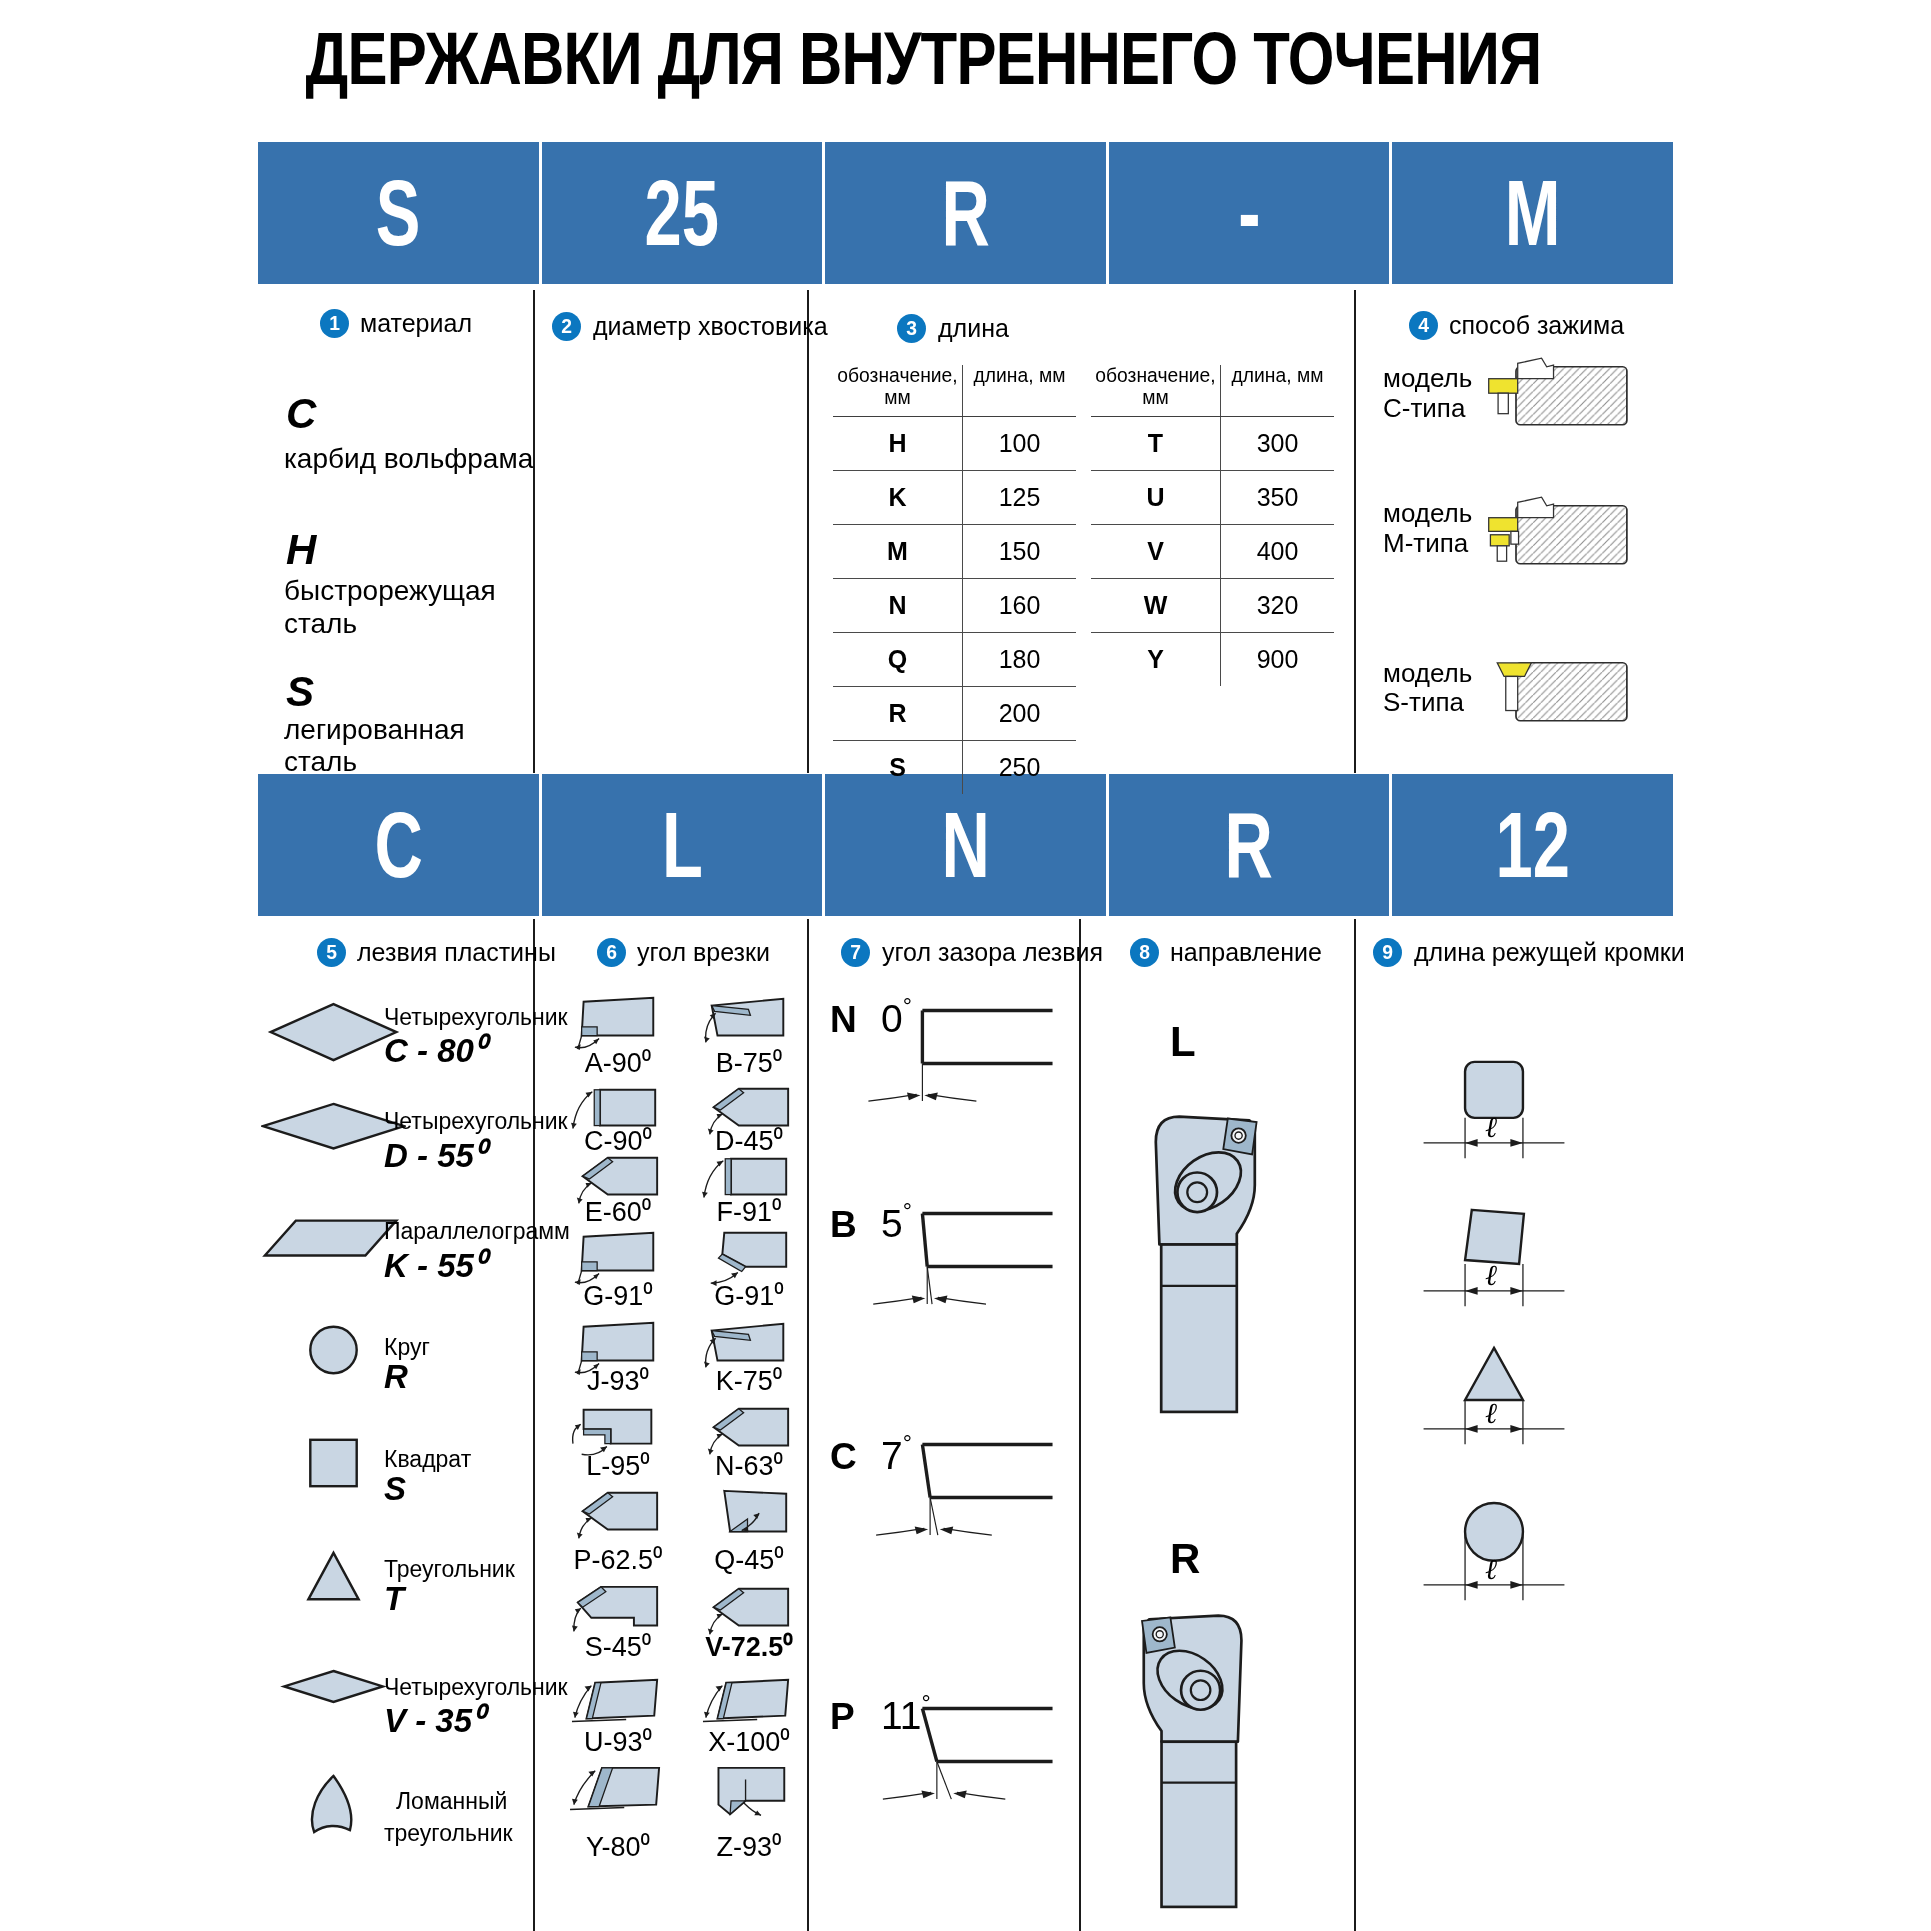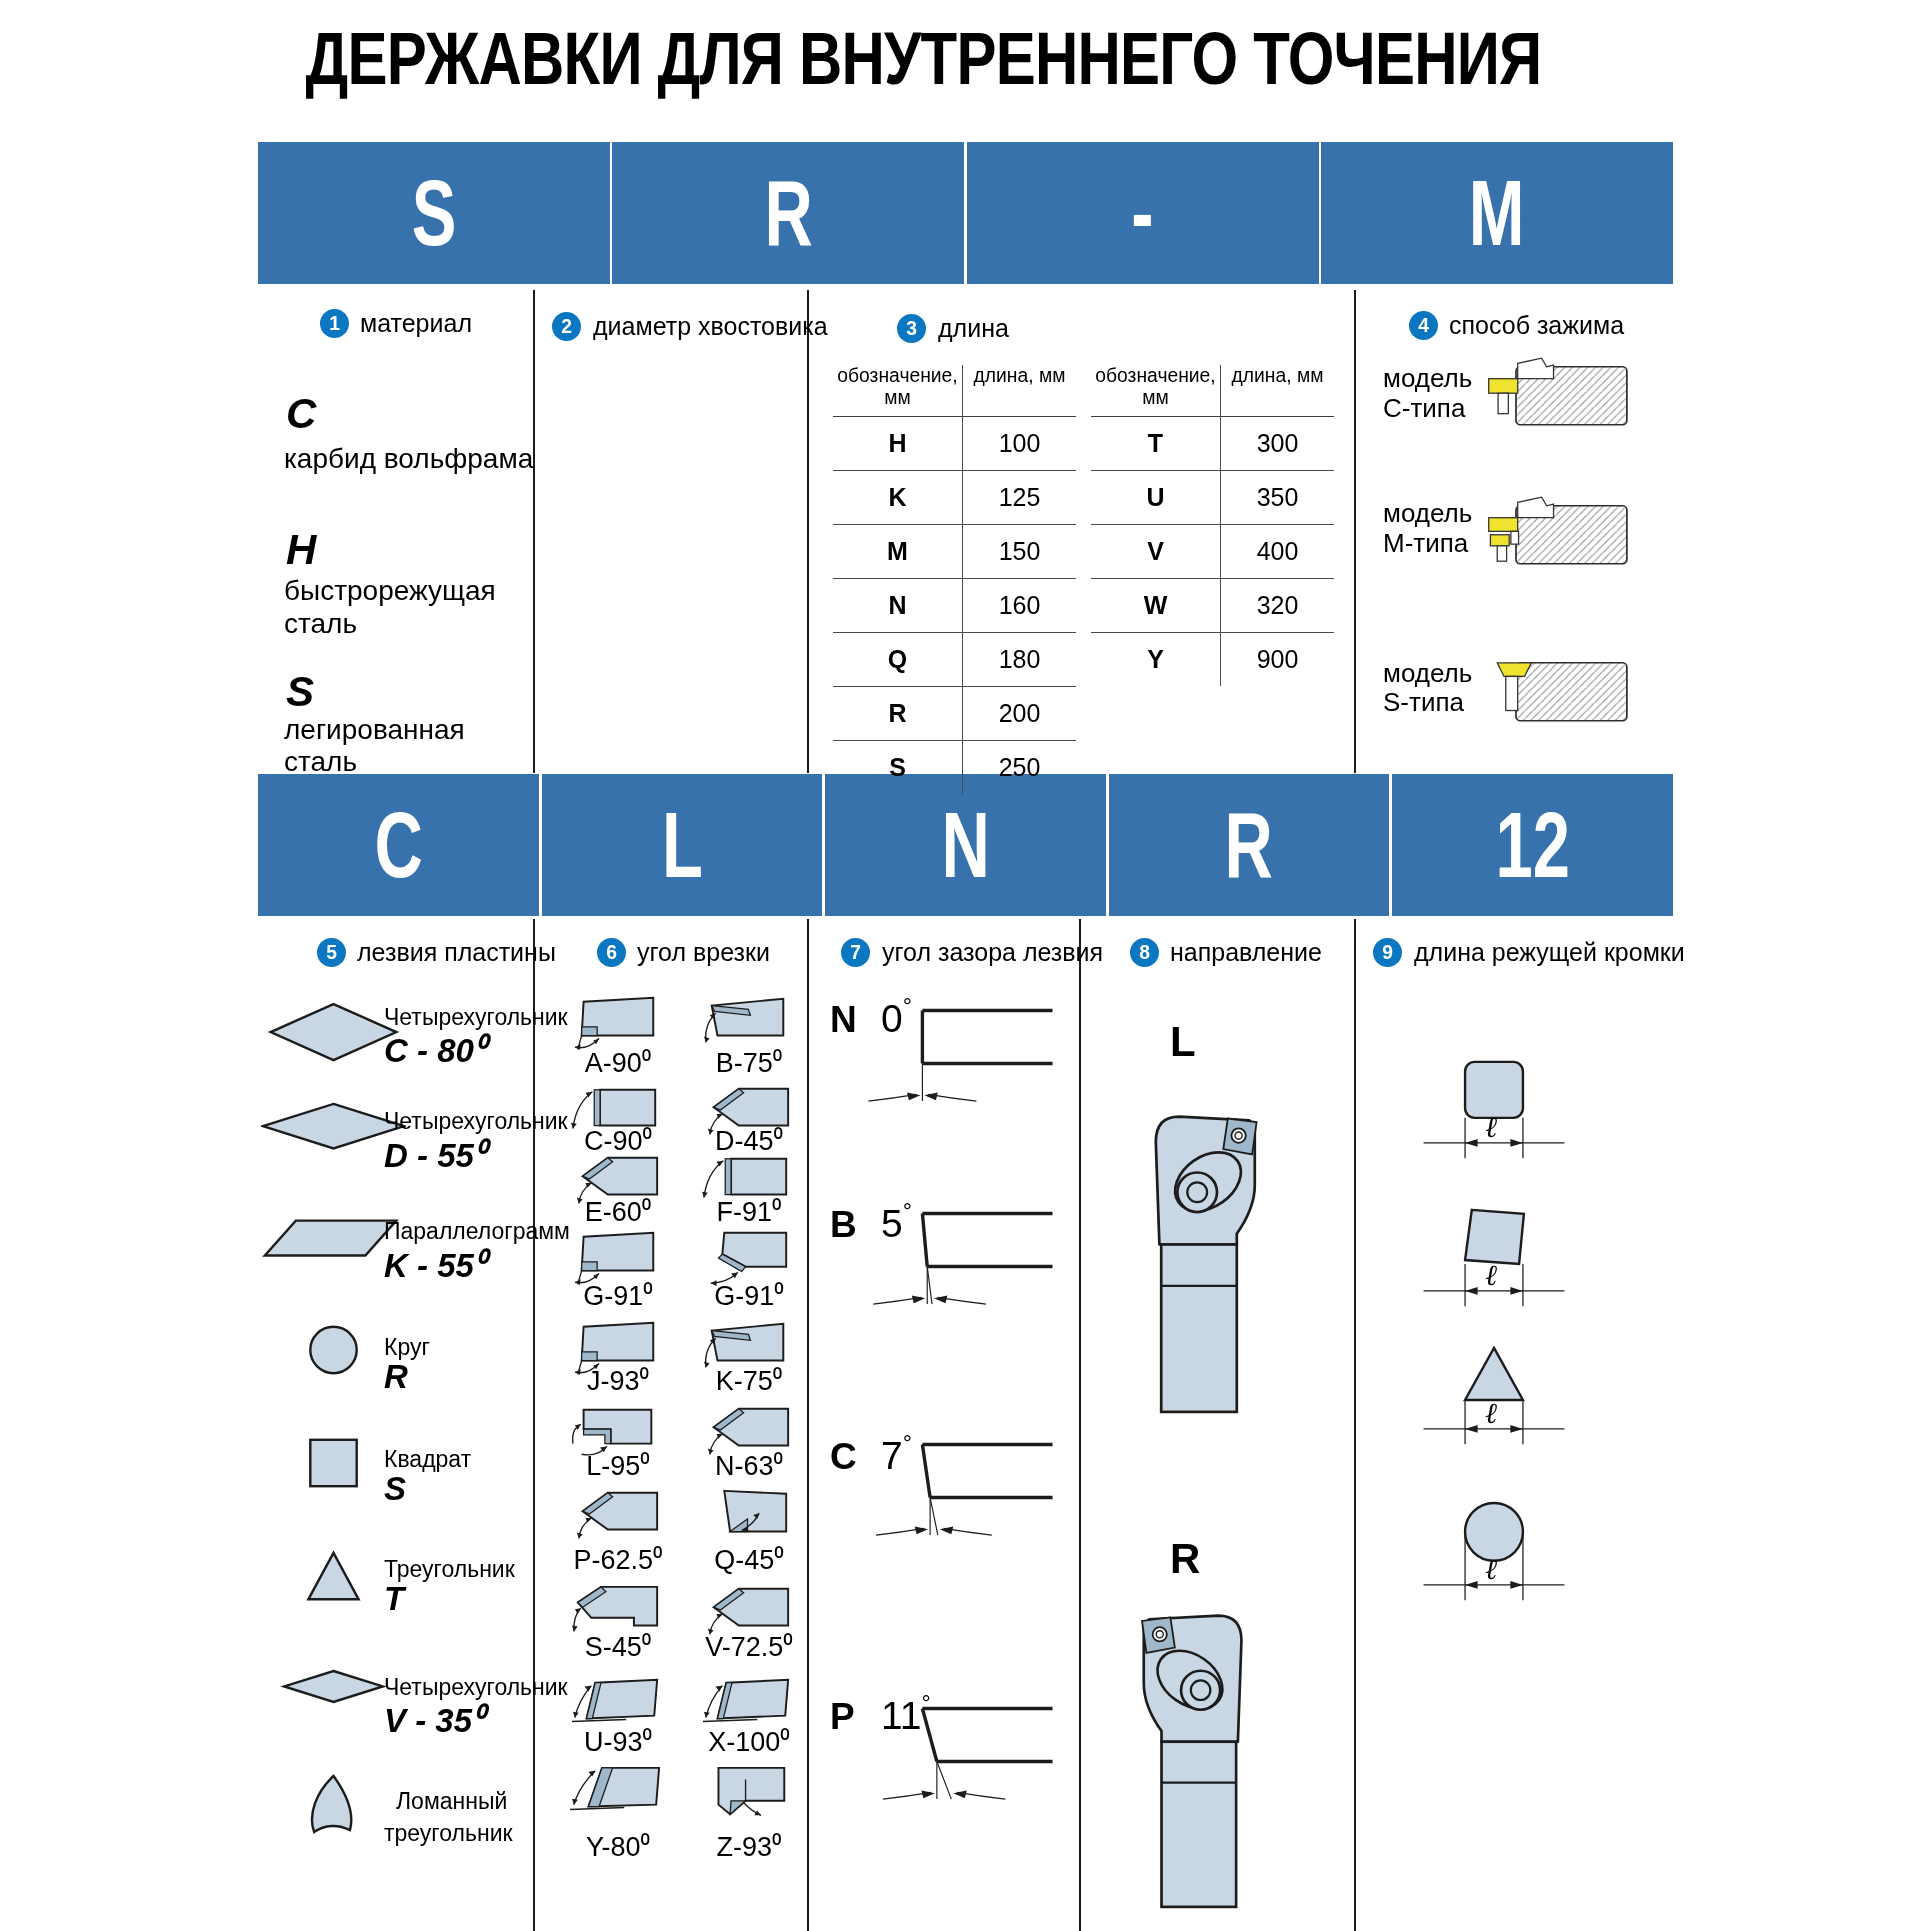--- a/index.html
+++ b/index.html
@@ -38,20 +38,23 @@
 </head>
 <body>
 
 <div id="root">
   <div id="title"><span>ДЕРЖАВКИ ДЛЯ ВНУТРЕННЕГО ТОЧЕНИЯ</span></div>
 <div class="band" style="left: 258px; top: 142px; width: 1415px; height: 142px;">
       <div class="cell" style="background: rgb(55, 114, 173);">
         <span>S</span>
       </div>
       <div class="cell" style="background: rgb(55, 114, 173);">
+        <span>25</span>
+      </div>
+      <div class="cell" style="background: rgb(55, 114, 173);">
         <span>R</span>
       </div>
       <div class="cell" style="background: rgb(55, 114, 173);">
         <span>-</span>
       </div>
       <div class="cell" style="background: rgb(55, 114, 173);">
         <span>M</span>
       </div>
     </div>
     <div class="band" style="left: 258px; top: 774px; width: 1415px; height: 142px;">
@@ -438,21 +441,21 @@
     <div class="s6-label" style="left: 560px; top: 1627px;">S-45⁰</div>
     <div class="abs" style="left: 701px; top: 1583px; width: 93px; height: 60px;">
       <svg width="93" height="60" viewBox="0 0 96 62" xmlns="http://www.w3.org/2000/svg">
         <path d="M39,6 L90,6 L90,44 L39,44 L13,25 Z" fill="#C9D6E3" stroke="#1C1C1C" stroke-width="2"></path>
         <path d="M13,25 L39,6 L44,10 L20,28 Z" fill="#9EB7CB" stroke="#1C1C1C" stroke-width="1.3"></path>
         <path d="M9,53 Q11,39 22,32" fill="none" stroke="#1C1C1C" stroke-width="1.4"></path>
         <polygon points="22,32 16,32 18,37" fill="#1C1C1C"></polygon>
         <polygon points="9,53 7,47 13,49" fill="#1C1C1C"></polygon>
       </svg>
     </div>
-    <div class="s6-label" style="left: 691px; top: 1627px;">V-72.5⁰</div>
+    <div class="s6-label" style="left: 691px; top: 1627px; font-weight: bold;">V-72.5⁰</div>
     <div class="abs" style="left: 570px; top: 1675px; width: 93px; height: 60px;">
       <svg width="93" height="60" viewBox="0 0 96 62" xmlns="http://www.w3.org/2000/svg">
         <path d="M26,8 L90,5 L87,42 L17,45 Z" fill="#C9D6E3" stroke="#1C1C1C" stroke-width="2"></path>
         <path d="M26,8 L32,8 L23,45 L17,45 Z" fill="#9EB7CB" stroke="#1C1C1C" stroke-width="1.3"></path>
         <path d="M2,48 L58,46" fill="none" stroke="#1C1C1C" stroke-width="1.4"></path>
         <path d="M5,44 Q9,26 22,11" fill="none" stroke="#1C1C1C" stroke-width="1.4"></path>
         <polygon points="22,11 15,12 19,17" fill="#1C1C1C"></polygon>
         <polygon points="5,44 3,38 9,39" fill="#1C1C1C"></polygon>
       </svg>
     </div>

